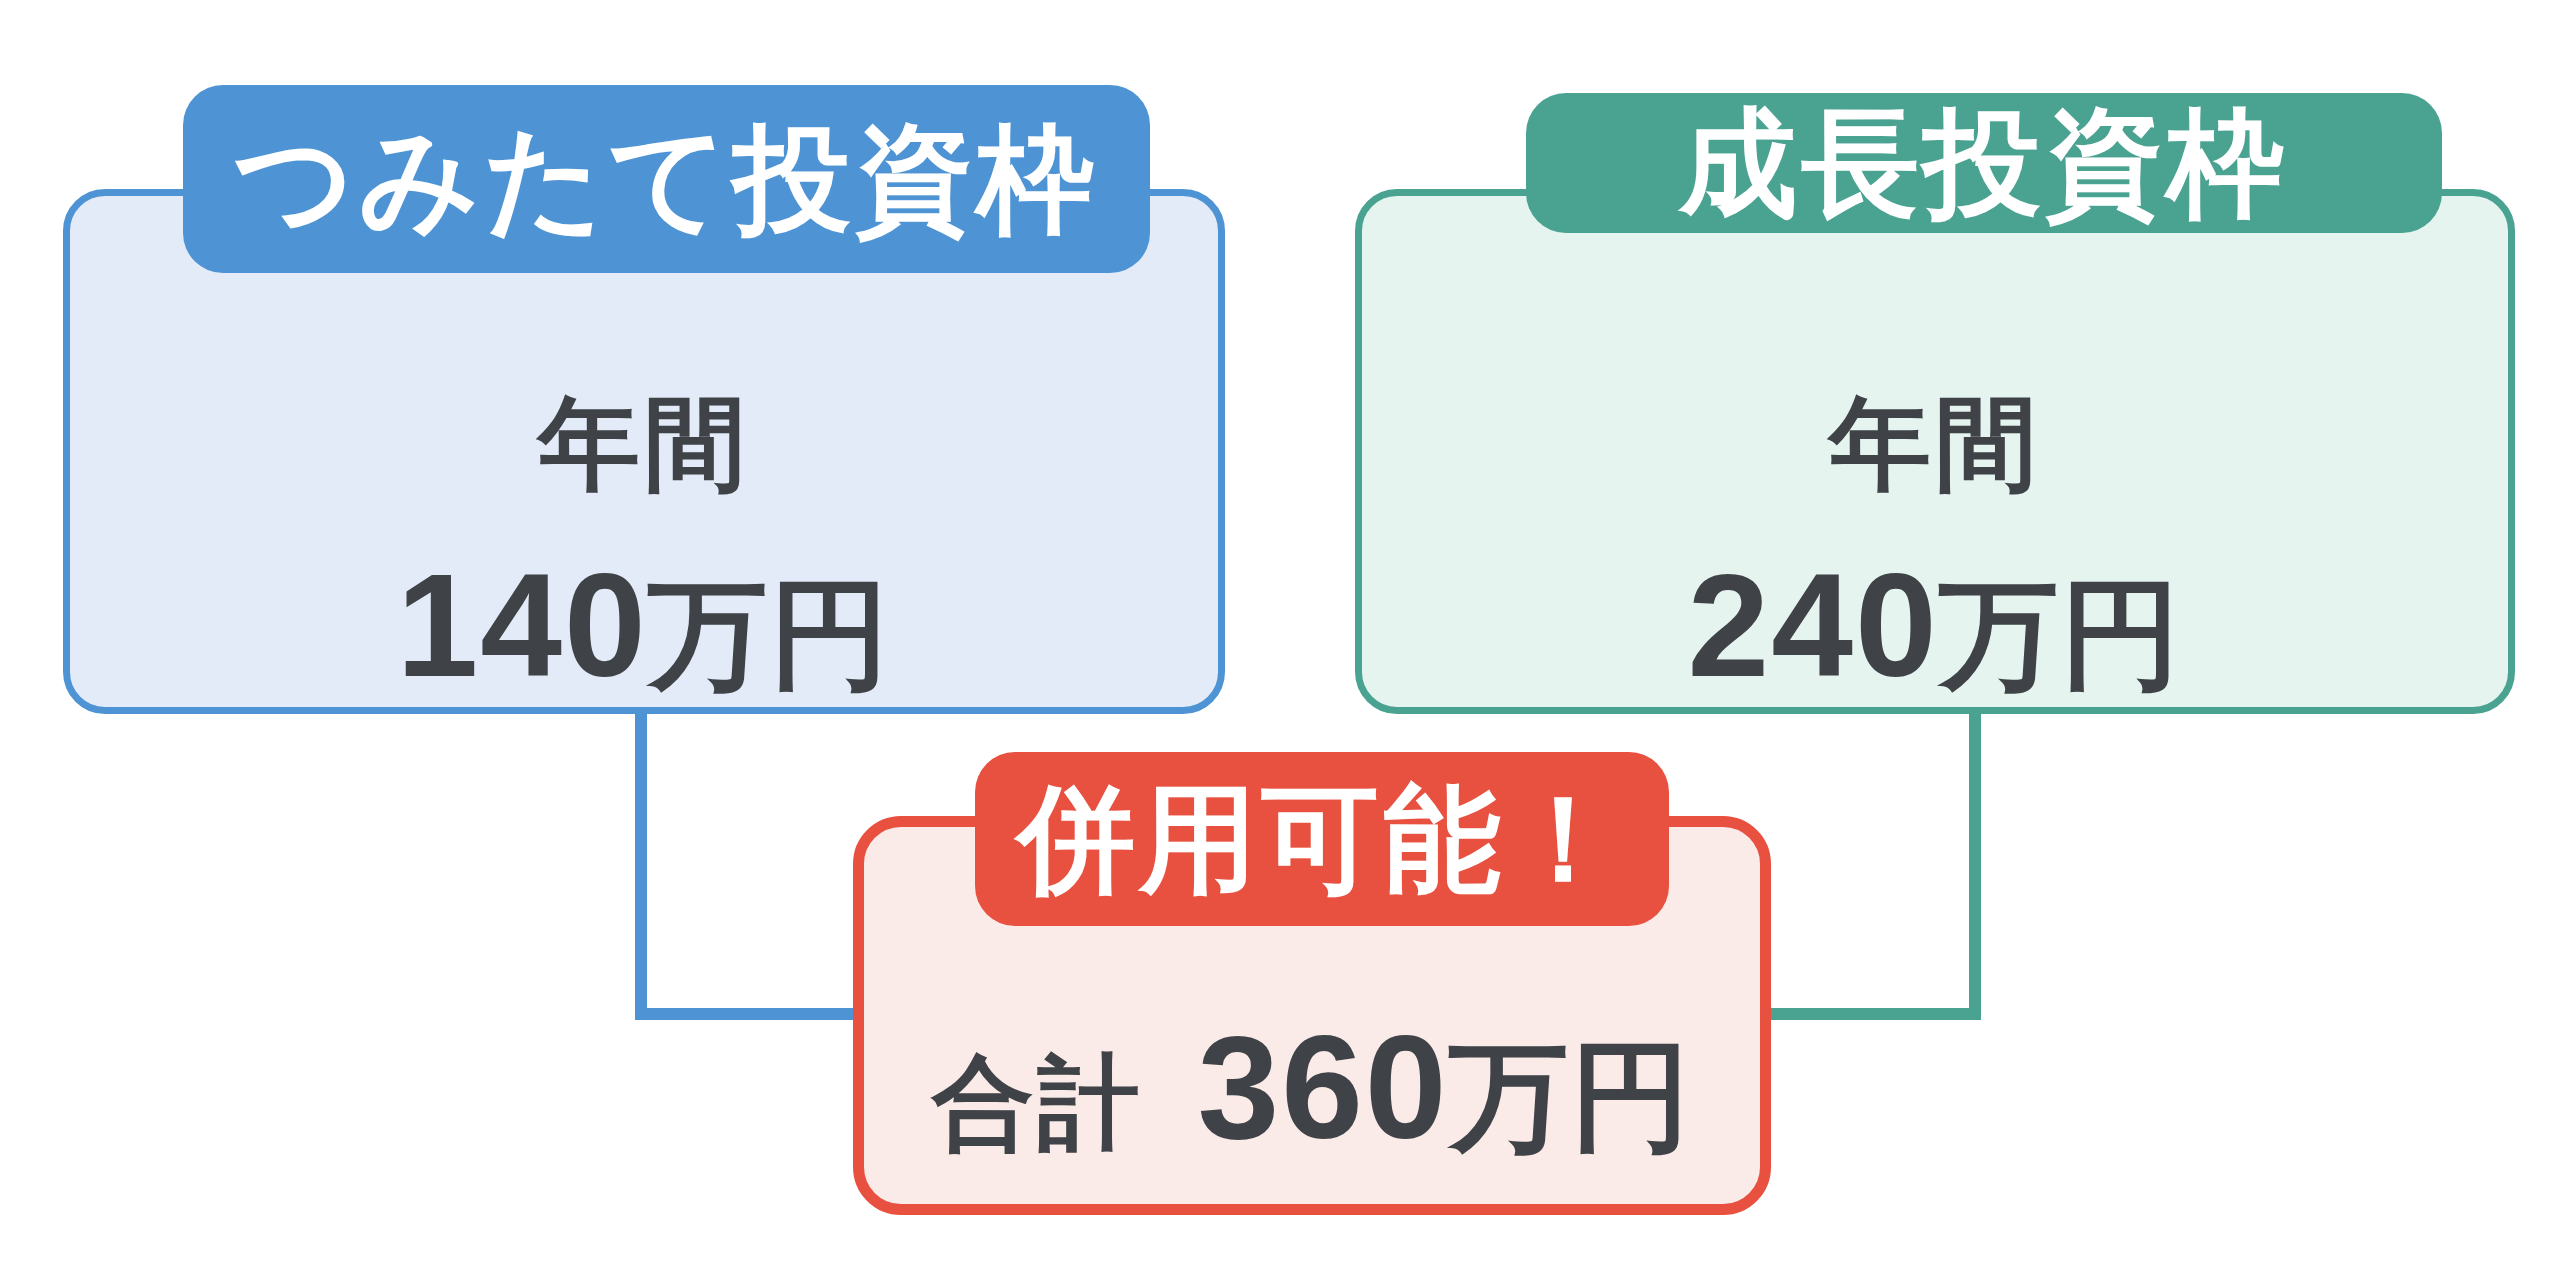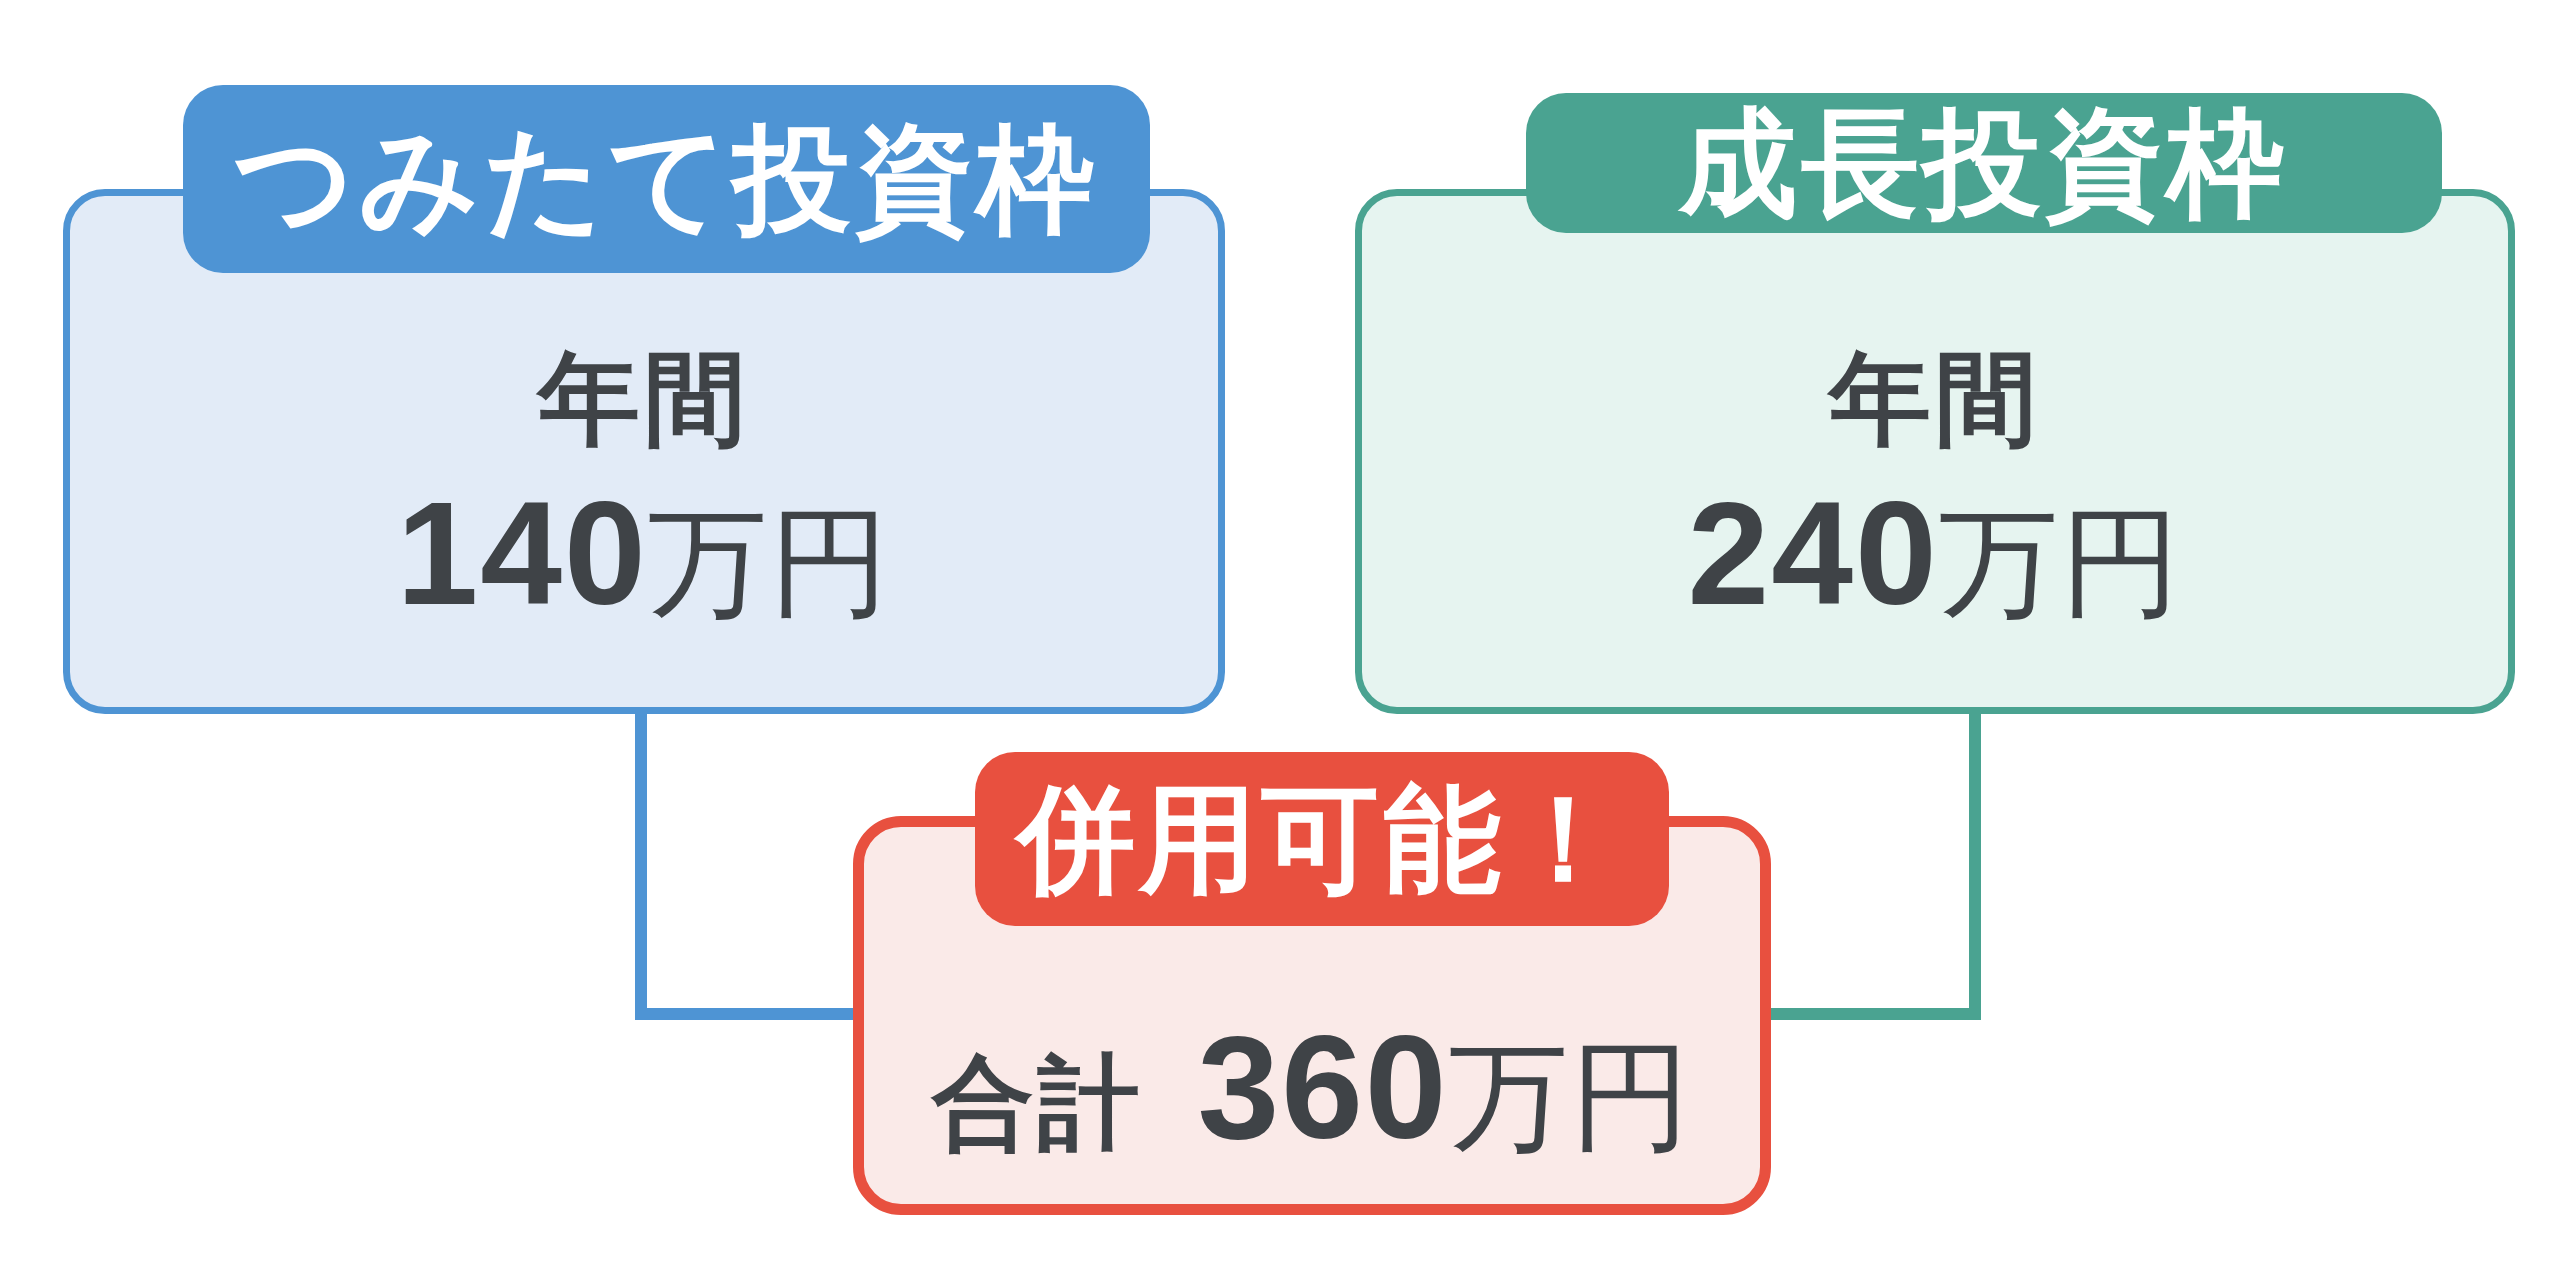--- a/index.html
+++ b/index.html
@@ -80,32 +80,32 @@
     align-items: baseline;
     line-height: 1.1;
   }
   .amount-num {
     font-size: 147px;
     font-weight: bold;
     letter-spacing: 1.9px;
   }
   .amount-unit {
     font-size: 120px;
-    font-weight: normal;
+    font-weight: bold;
     letter-spacing: 1.9px;
   }
   .total-label {
     font-size: 102px;
     font-weight: bold;
     letter-spacing: 3.9px;
     margin-right: 54px;
     color: var(--text_dark);
   }
 
-  .pad-top-main { padding-top: 145px; gap: 15px; }
+  .pad-top-main { padding-top: 145px; gap: 42px; justify-content: flex-end; }
   .pad-top-combined { padding-top: 145px; }
 </style>
 </head>
 <body>
 
 <div id="canvas">
 
   <div>
     <div class="conn conn-blue" style="left:635px; top:711px; width:11.6px; height:309px;"></div>
     <div class="conn conn-blue" style="left:635px; top:1008px; width:229px; height:11.6px;"></div>

